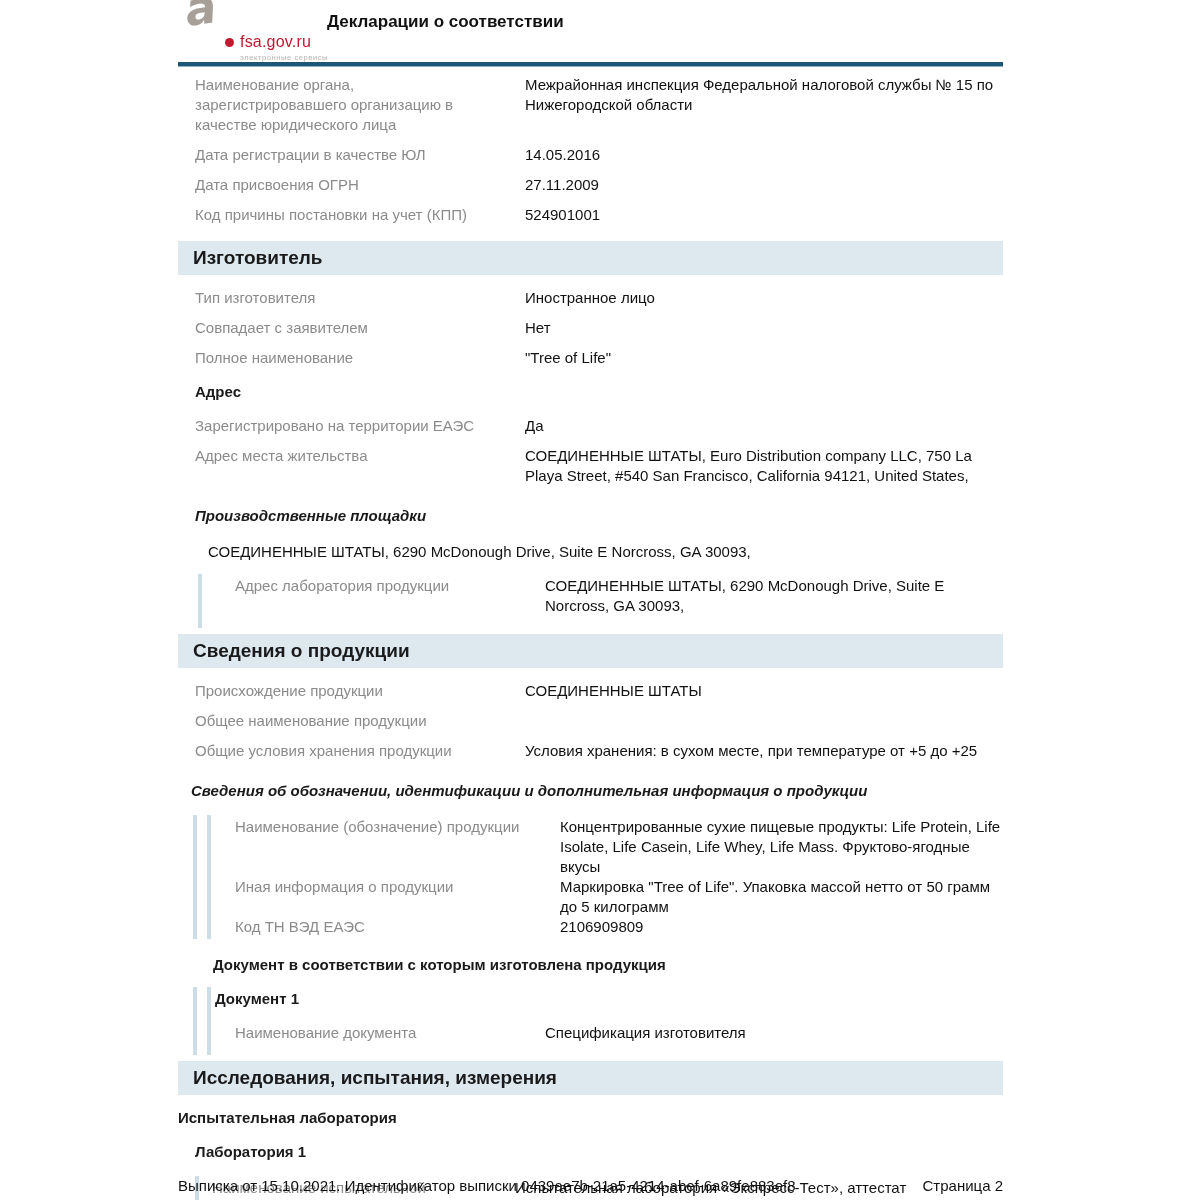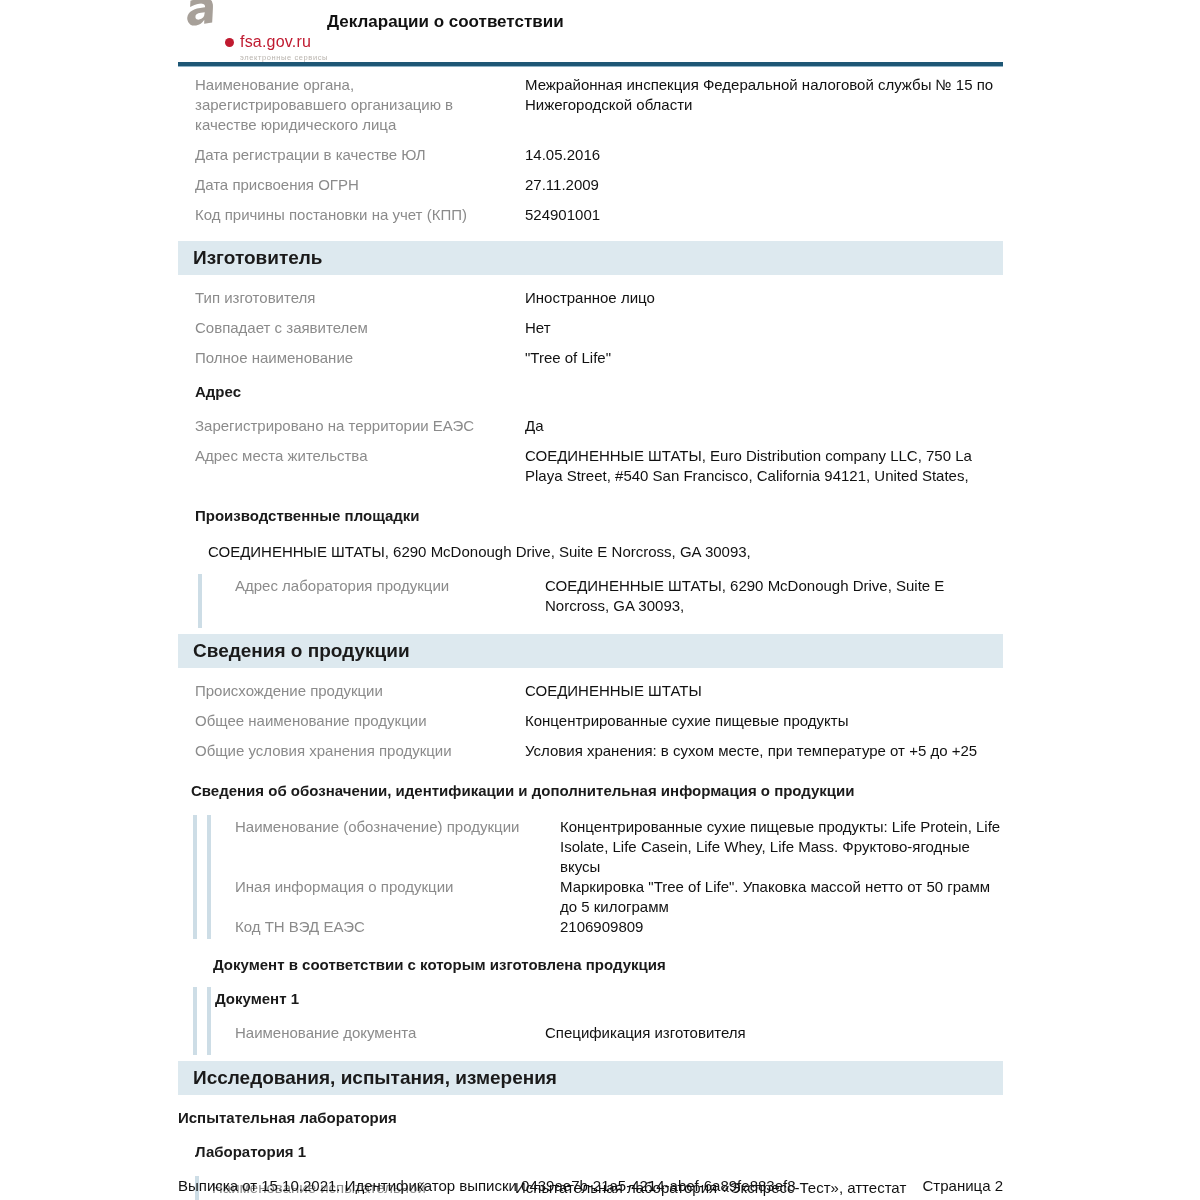--- a/index.html
+++ b/index.html
@@ -38,21 +38,21 @@
   .row .val { color: #111; }
 
   .band {
     background: #dde9ef;
     font-weight: bold; font-size: 19px; line-height: 22px; color: #1a1a1a;
     padding: 6px 10px 6px 15px;
     margin: 6px 0 13px 0;
   }
 
   .sub { font-weight: bold; color: #1a1a1a; margin: 4px 0 14px 0; }
-  .sub-tight { font-weight: bold; color: #1a1a1a; margin: 10px 0 14px 0; }
+  .sub-tight { font-weight: bold; color: #1a1a1a; margin: 10px 0 14px 0; font-style: italic; }
 
   .site-summary { margin: 16px 0 12px 30px; color: #111; }
 
   
   .group-site { border-left: 4px solid #cddde6; margin: 0 0 4px 20px; padding: 2px 0 2px 33px; }
   .group-site .row { grid-template-columns: 310px 1fr; }
 
   .group-lab { border-left: 4px solid #cddde6; margin: 0 0 4px 17px; padding: 2px 0 2px 13px; }
   .group-lab .row { grid-template-columns: 303px 1fr; }
 
@@ -155,21 +155,20 @@
 
     <div class="band">Сведения о продукции</div>
 
     <div class="pad">
       <div class="row">
         <div class="lbl">Происхождение продукции</div>
         <div class="val">СОЕДИНЕННЫЕ ШТАТЫ</div>
       </div>
       <div class="row">
         <div class="lbl">Общее наименование продукции</div>
-        <div class="val">Концентрированные сухие пищевые продукты</div>
       </div>
       <div class="row">
         <div class="lbl">Общие условия хранения продукции</div>
         <div class="val">Условия хранения: в сухом месте, при температуре от +5 до +25</div>
       </div>
     </div>
 
     <div class="sub-tight" style="margin-left:13px;">Сведения об обозначении, идентификации и дополнительная информация о продукции</div>
 
     <div class="group-outer">

